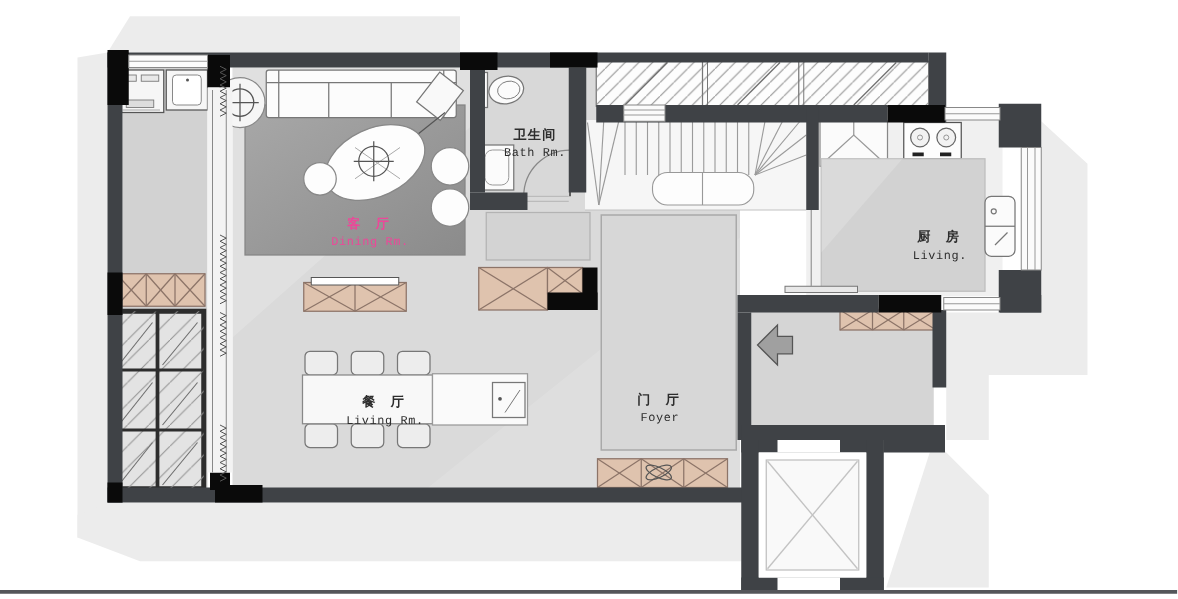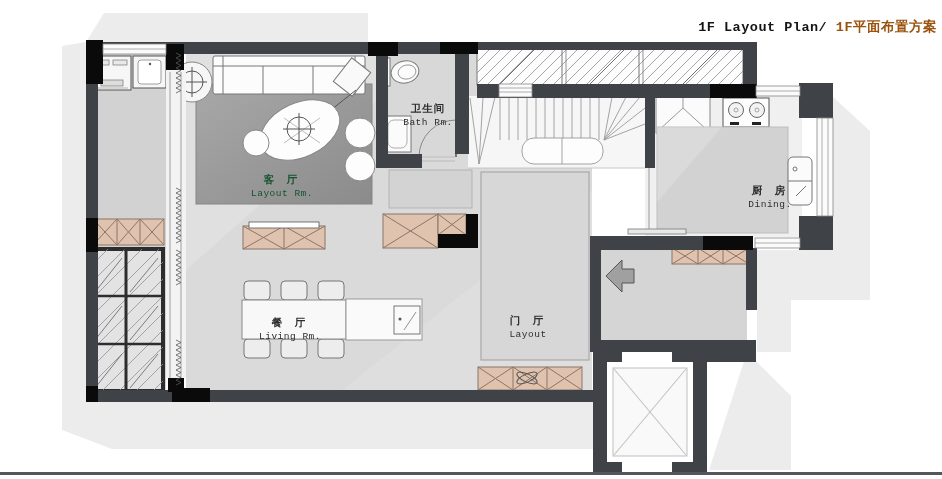--- a/index.html
+++ b/index.html
@@ -364,38 +364,35 @@
     <rect x="622" y="462" width="50" height="10" fill="#ffffff"></rect>
     <rect x="607" y="362" width="86" height="100" fill="#ffffff"></rect>
     <rect x="613" y="368" width="74" height="88" fill="#f9f9f9" stroke="#bfbfbf"></rect>
     <line x1="614" y1="369" x2="686" y2="455" stroke="#c3c3c3" stroke-width="1.1"></line>
     <line x1="686" y1="369" x2="614" y2="455" stroke="#c3c3c3" stroke-width="1.1"></line>
   </g>
 
   <rect x="0" y="472" width="942" height="3" fill="#54565a"></rect>
 </svg>
 
-<div class="room-label" style="left:282px;top:177px;color:#14532d">
+<div class="room-label" style="left:296px;top:177px;color:#ec4899">
   <span class="zh">客 厅</span>
-  <span class="en">Layout Rm.</span>
+  <span class="en">Dining Rm.</span>
 </div>
 <div class="room-label" style="left:428px;top:106px">
   <span class="zh" style="letter-spacing:1px">卫生间</span>
   <span class="en">Bath Rm.</span>
 </div>
-<div class="room-label" style="left:770px;top:188px">
+<div class="room-label" style="left:752px;top:188px">
   <span class="zh">厨 房</span>
-  <span class="en">Dining.</span>
-</div>
-<div class="room-label" style="left:290px;top:320px">
+  <span class="en">Living.</span>
+</div>
+<div class="room-label" style="left:308px;top:320px">
   <span class="zh">餐 厅</span>
   <span class="en">Living Rm.</span>
 </div>
 <div class="room-label" style="left:528px;top:318px">
   <span class="zh">门 厅</span>
-  <span class="en">Layout</span>
-</div>
-
-<div id="page-title">
-  <span>1F Layout Plan/ </span><span class="accent" style="color: rgb(154, 82, 15);">1F平面布置方案</span>
-</div>
+  <span class="en">Foyer</span>
+</div>
+
 
 </div>
 
 </body></html>

